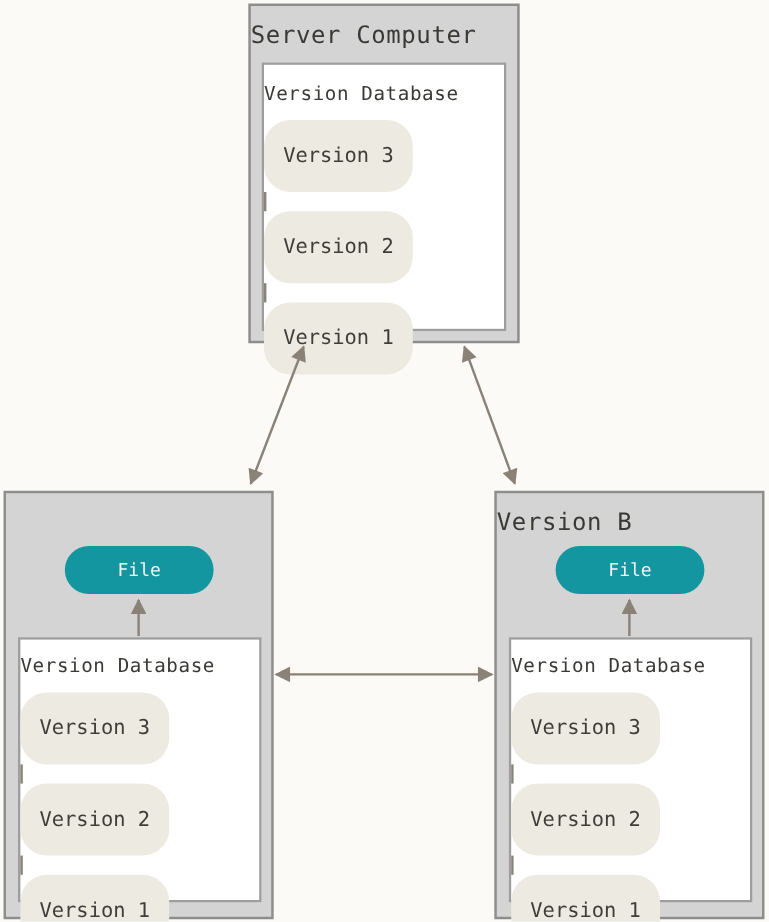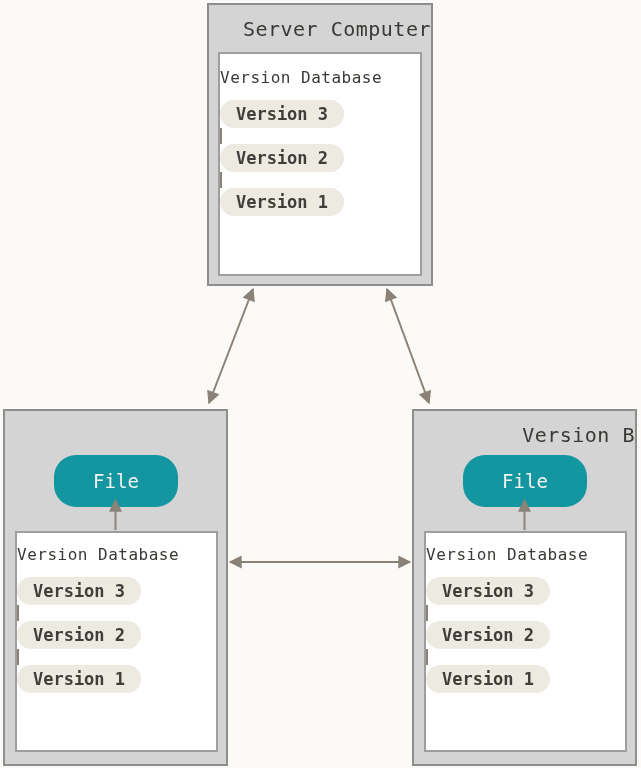--- a/index.html
+++ b/index.html
@@ -7,34 +7,34 @@
     --inner-fill:#ffffff; --inner-border:#9e9e9e;
     --pill-fill:#eceae1; --pill-text:#403e3a;
     --file-fill:#1396a0; --file-text:#f4f4f2;
     --arrow:#8a8277; --title-text:#3b3935;
   }
   html,body{margin:0;padding:0;}
   body{background:var(--background);font-family:"DejaVu Sans Mono","Liberation Mono",monospace;}
   .canvas{position:relative;width:641px;height:768px;background:var(--background);overflow:hidden;}
 
   .machine{position:absolute;background:var(--box-fill);border:2px solid var(--box-border);box-sizing:border-box;}
-  .machine-title{display:block;text-align:right;font-size:20px;line-height:24px;color:var(--title-text);padding-top:12px;letter-spacing:0.5px;}
+  .machine-title{display:block;text-align:left;font-size:20px;line-height:24px;color:var(--title-text);padding-top:12px;letter-spacing:0.5px;}
 
   .db-box{position:absolute;background:var(--inner-fill);border:2px solid var(--inner-border);box-sizing:border-box;
           display:flex;flex-direction:column;align-items:flex-start;}
   .db-label{font-size:16px;line-height:20px;color:var(--title-text);margin-top:12px;letter-spacing:0.5px;}
   .server .db-label{margin-top:14px;}
 
-  .pill{width:124px;height:28px;border-radius:22px;background:var(--pill-fill);color:var(--pill-text);
-        display:flex;align-items:center;justify-content:center;font-size:17px;flex:none;font-weight:bold;}
+  .pill{width:124px;height:60px;border-radius:22px;background:var(--pill-fill);color:var(--pill-text);
+        display:flex;align-items:center;justify-content:center;font-size:17px;flex:none;}
   .db-box .pill:first-of-type{margin-top:12px;}
   .link-line{width:2px;height:16px;background:var(--arrow);flex:none;}
 
-  .file-pill{position:absolute;width:124px;height:52px;border-radius:22px;background:var(--file-fill);
-             color:var(--file-text);display:flex;align-items:center;justify-content:center;font-size:19px;}
+  .file-pill{position:absolute;width:124px;height:40px;border-radius:22px;background:var(--file-fill);
+             color:var(--file-text);display:flex;align-items:center;justify-content:center;font-size:15px;}
 
   .arrows{position:absolute;left:0;top:0;pointer-events:none;}
   .arrows line{stroke:var(--arrow);stroke-width:2;}
   .arrows .head{fill:var(--arrow);}
 </style>
 </head>
 <body>
 
 <div class="canvas">
 

